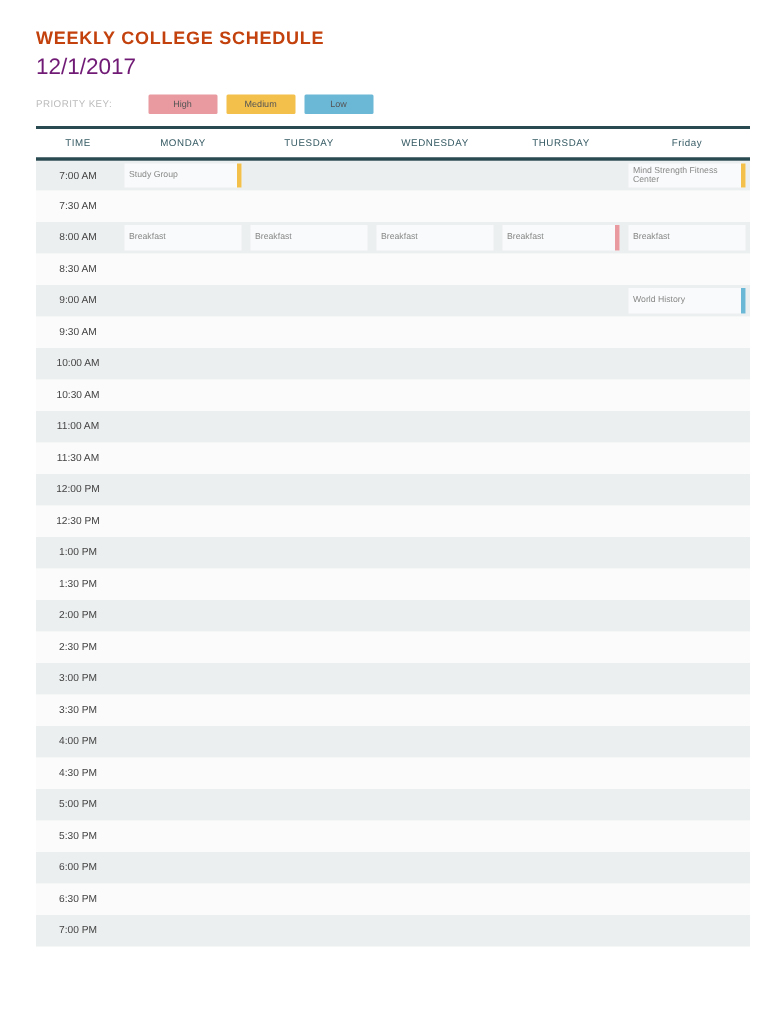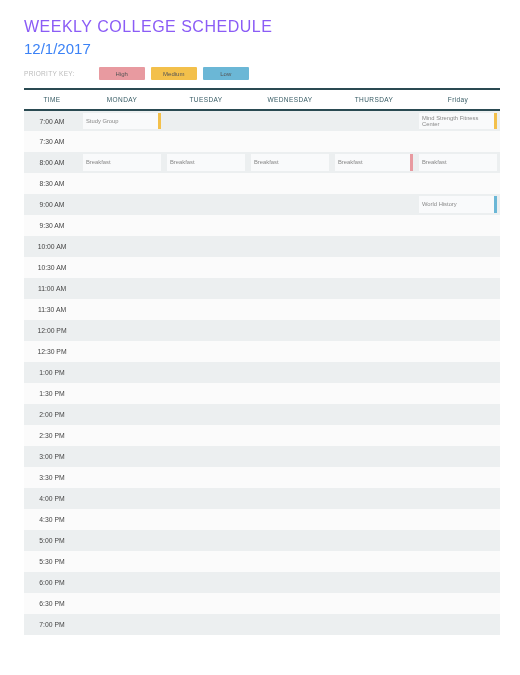--- a/index.html
+++ b/index.html
@@ -6,29 +6,29 @@
   body {
     font-family: "Segoe UI", Arial, sans-serif;
     background: #fff;
     width: 520px;
     height: 675px;
     padding: 18px 20px 0 24px;
     font-size: 7px;
     color: #444;
   }
   .title {
-    font-size: 16px;
+    font-size: 12px;
     letter-spacing: 0.5px;
-    color: #8b5cf6;
-    font-weight: 400;
+    color: #c2410c;
+    font-weight: 700;
     margin-bottom: 4px;
   }
   .date {
     font-size: 15px;
-    color: #3b82f6;
+    color: #701a75;
     font-weight: 400;
     margin-bottom: 10px;
   }
   .legend {
     display: flex;
     align-items: center;
     gap: 6px;
     margin-bottom: 8px;
     font-size: 6.5px;
   }

